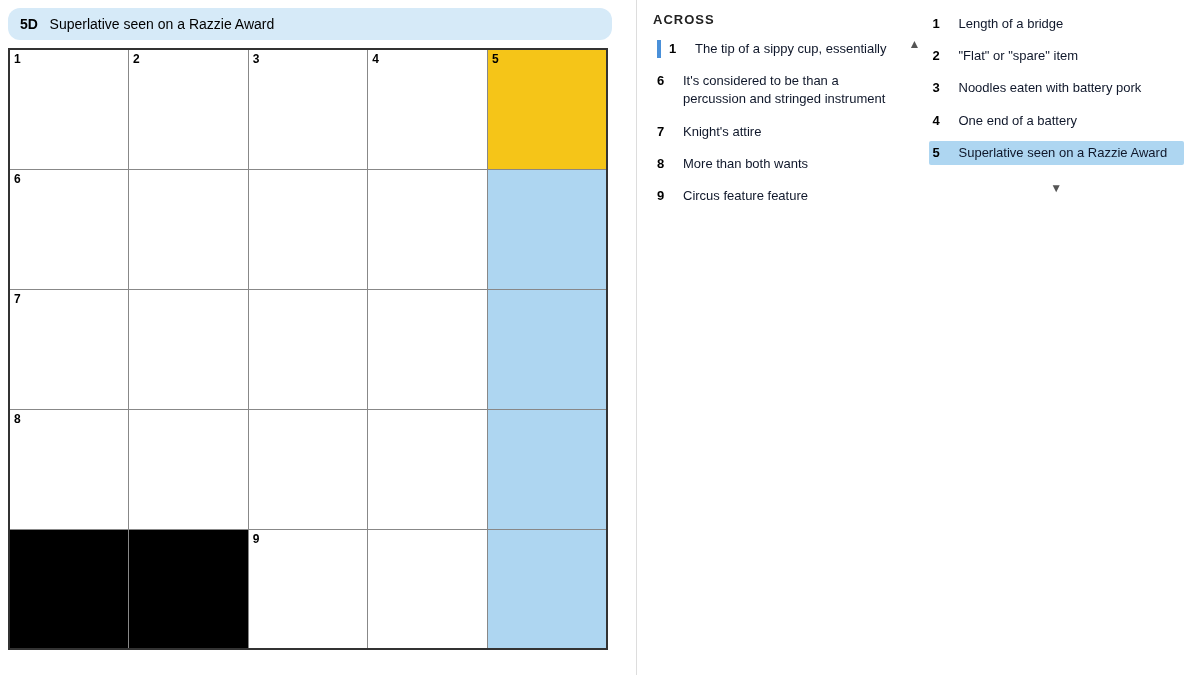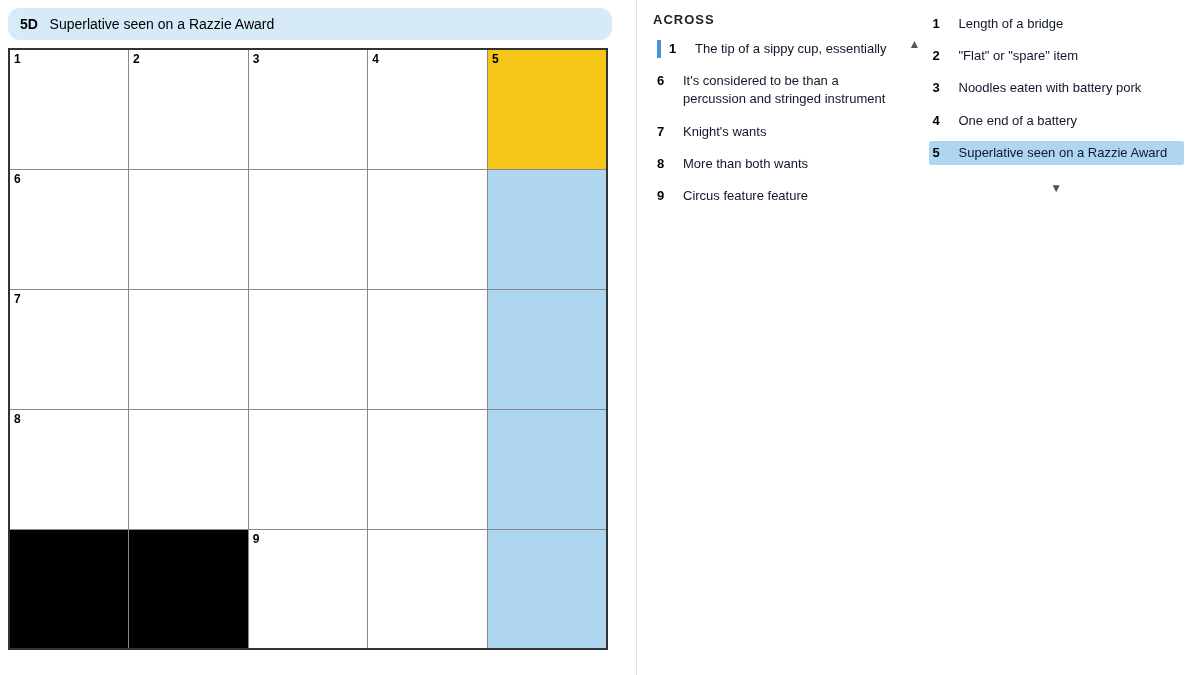--- a/index.html
+++ b/index.html
@@ -234,21 +234,21 @@
           <div class="divider-line"></div>
           <span class="clue-num">1</span>
           <span class="clue-text">The tip of a sippy cup, essentially</span>
         </div>
         <div class="clue-item">
           <span class="clue-num">6</span>
           <span class="clue-text">It's considered to be than a percussion and stringed instrument</span>
         </div>
         <div class="clue-item">
           <span class="clue-num">7</span>
-          <span class="clue-text">Knight's wants</span>
+          <span class="clue-text">Knight's attire</span>
         </div>
         <div class="clue-item">
           <span class="clue-num">8</span>
           <span class="clue-text">More than both wants</span>
         </div>
         <div class="clue-item">
           <span class="clue-num">9</span>
           <span class="clue-text">Circus feature feature</span>
         </div>
       </div>

